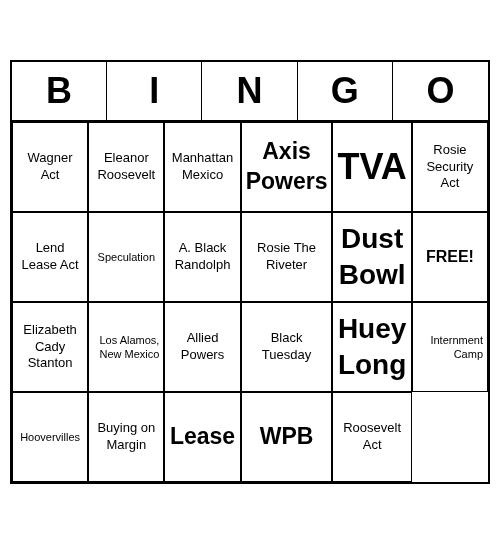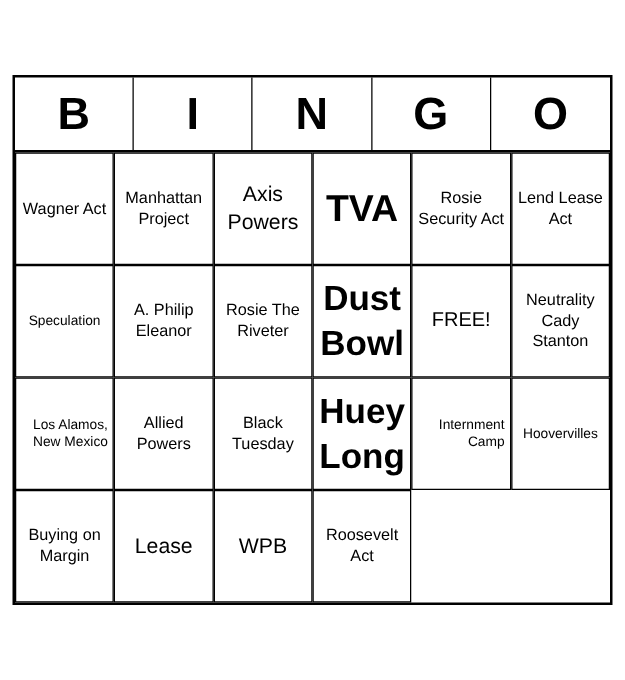--- a/index.html
+++ b/index.html
@@ -44,63 +44,64 @@
       text-align: center;
       padding: 4px;
       font-size: 13px;
       line-height: 1.3;
     }
     .bingo-cell.large-text {
       font-size: 28px;
       font-weight: bold;
     }
     .bingo-cell.medium-text {
-      font-size: 17px;
-      font-weight: normal;
+      font-size: 23px;
+      font-weight: bold;
     }
     .bingo-cell.small-text {
       font-size: 11px;
       text-align: right;
     }
     .bingo-cell.free {
       font-size: 16px;
-      font-weight: normal;
+      font-weight: bold;
     }
     .bingo-cell.tva {
-      font-size: 30px;
+      font-size: 36px;
       font-weight: bold;
     }
   </style>
 </head>
 <body>
 
 <div class="bingo-card">
   <div class="bingo-header">
     <div class="bingo-header-cell">B</div>
     <div class="bingo-header-cell">I</div>
     <div class="bingo-header-cell">N</div>
     <div class="bingo-header-cell">G</div>
     <div class="bingo-header-cell">O</div>
   </div>
   <div class="bingo-grid">
 
     <div class="bingo-cell">Wagner Act</div>
-    <div class="bingo-cell">Manhattan Project</div>
+    <div class="bingo-cell">Eleanor Roosevelt</div>
+    <div class="bingo-cell">Manhattan Mexico</div>
     <div class="bingo-cell medium-text">Axis Powers</div>
     <div class="bingo-cell tva">TVA</div>
 
     <div class="bingo-cell">Rosie Security Act</div>
     <div class="bingo-cell">Lend Lease Act</div>
     <div class="bingo-cell small-text">Speculation</div>
-    <div class="bingo-cell">A. Philip Eleanor</div>
+    <div class="bingo-cell">A. Black Randolph</div>
     <div class="bingo-cell">Rosie The Riveter</div>
 
     <div class="bingo-cell large-text">Dust Bowl</div>
     <div class="bingo-cell free">FREE!</div>
-    <div class="bingo-cell">Neutrality Cady Stanton</div>
+    <div class="bingo-cell">Elizabeth Cady Stanton</div>
     <div class="bingo-cell small-text">Los Alamos, New Mexico</div>
 
     <div class="bingo-cell">Allied Powers</div>
     <div class="bingo-cell">Black Tuesday</div>
     <div class="bingo-cell large-text">Huey Long</div>
     <div class="bingo-cell small-text">Internment Camp</div>
 
     <div class="bingo-cell small-text">Hoovervilles</div>
     <div class="bingo-cell">Buying on Margin</div>
     <div class="bingo-cell medium-text">Lease</div>

